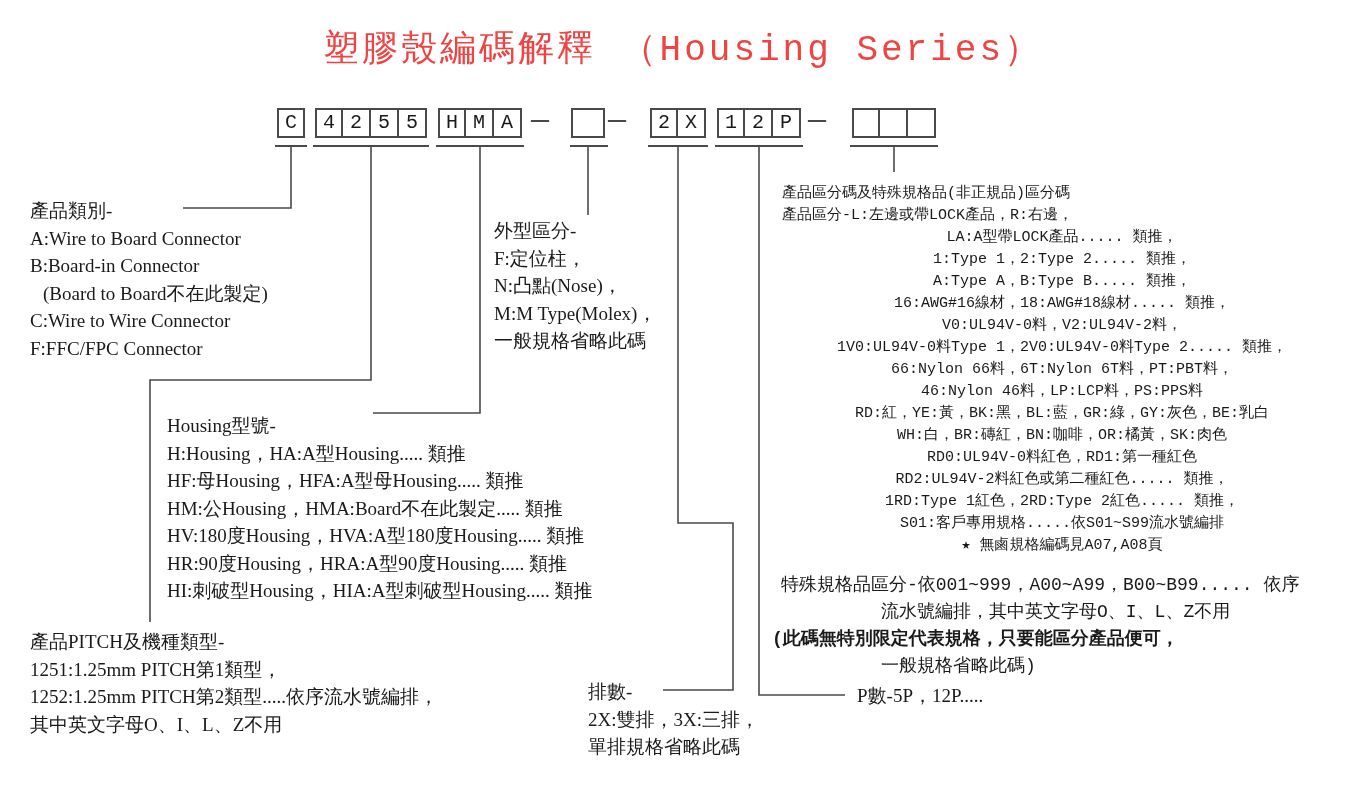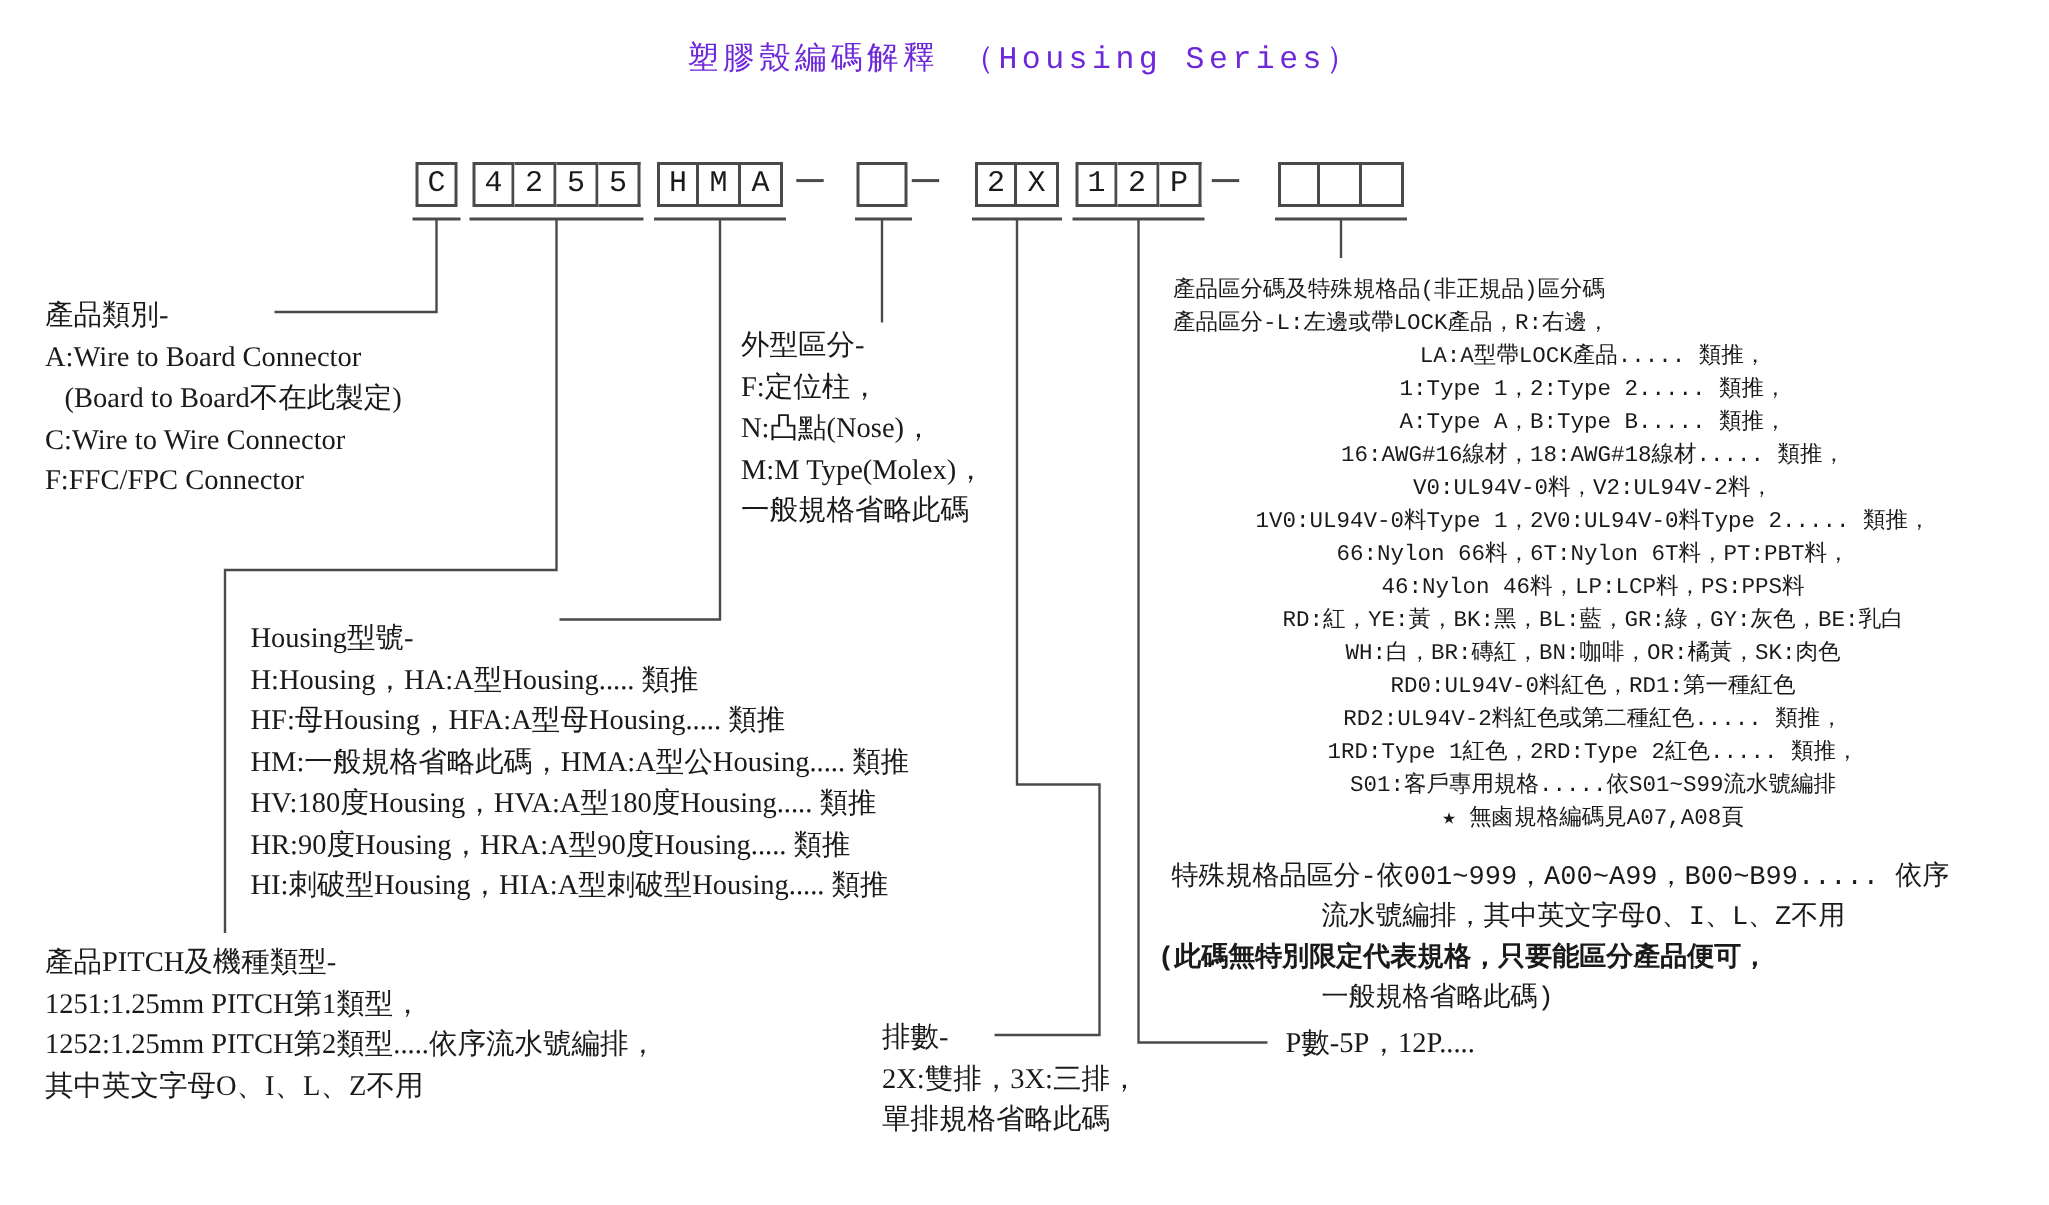--- a/index.html
+++ b/index.html
@@ -3,21 +3,21 @@
 <meta charset="utf-8">
 <style>
   html,body{margin:0;padding:0;background:#fff;}
   .canvas{
     position:relative;width:1366px;height:803px;background:#ffffff;
     font-family:"Liberation Mono","DejaVu Sans Mono",monospace;
     color:#1a1a1a;overflow:hidden;
   }
   .title{
     position:absolute;left:0;top:24px;width:1366px;text-align:center;
-    font-size:21px;letter-spacing:3px;color:#6d28d9;
+    font-size:36px;letter-spacing:3px;color:#ef4444;
   }
   svg.lines{position:absolute;left:0;top:0;}
   .boxgrp{position:absolute;top:108px;display:flex;}
   .cell{
     width:28px;height:30px;border:2px solid #4a4a4a;box-sizing:border-box;
     display:flex;align-items:center;justify-content:center;
     font-size:20px;line-height:30px;background:#fff;
   }
   .cell + .cell{border-left:none;}
   .cell.wide{width:34px;}
@@ -86,38 +86,39 @@
   <div class="sep" style="left:808px">—</div>
   <div class="boxgrp" style="left:852px">
     <div class="cell"></div>
     <div class="cell"></div>
     <div class="cell"></div>
   </div>
 
   <div class="tblock f19" style="left:30px;top:197px">
     <div class="ln">產品類別-</div>
     <div class="ln">A:Wire to Board Connector</div>
+    <div class="ln">B:Board-in Connector</div>
     <div class="ln ind1">(Board to Board不在此製定)</div>
     <div class="ln">C:Wire to Wire Connector</div>
     <div class="ln">F:FFC/FPC Connector</div>
   </div>
 
   <div class="tblock f19" style="left:494px;top:217px">
     <div class="ln">外型區分-</div>
     <div class="ln">F:定位柱，</div>
     <div class="ln">N:凸點(Nose)，</div>
     <div class="ln">M:M Type(Molex)，</div>
     <div class="ln">一般規格省略此碼</div>
   </div>
 
   <div class="tblock f19" style="left:167px;top:412px">
     <div class="ln">Housing型號-</div>
     <div class="ln">H:Housing，HA:A型Housing..... 類推</div>
     <div class="ln">HF:母Housing，HFA:A型母Housing..... 類推</div>
-    <div class="ln">HM:一般規格省略此碼，HMA:A型公Housing..... 類推</div>
+    <div class="ln">HM:公Housing，HMA:Board不在此製定..... 類推</div>
     <div class="ln">HV:180度Housing，HVA:A型180度Housing..... 類推</div>
     <div class="ln">HR:90度Housing，HRA:A型90度Housing..... 類推</div>
     <div class="ln">HI:刺破型Housing，HIA:A型刺破型Housing..... 類推</div>
   </div>
 
   <div class="tblock f19" style="left:30px;top:628px">
     <div class="ln">產品PITCH及機種類型-</div>
     <div class="ln">1251:1.25mm PITCH第1類型，</div>
     <div class="ln">1252:1.25mm PITCH第2類型.....依序流水號編排，</div>
     <div class="ln">其中英文字母O、I、L、Z不用</div>

